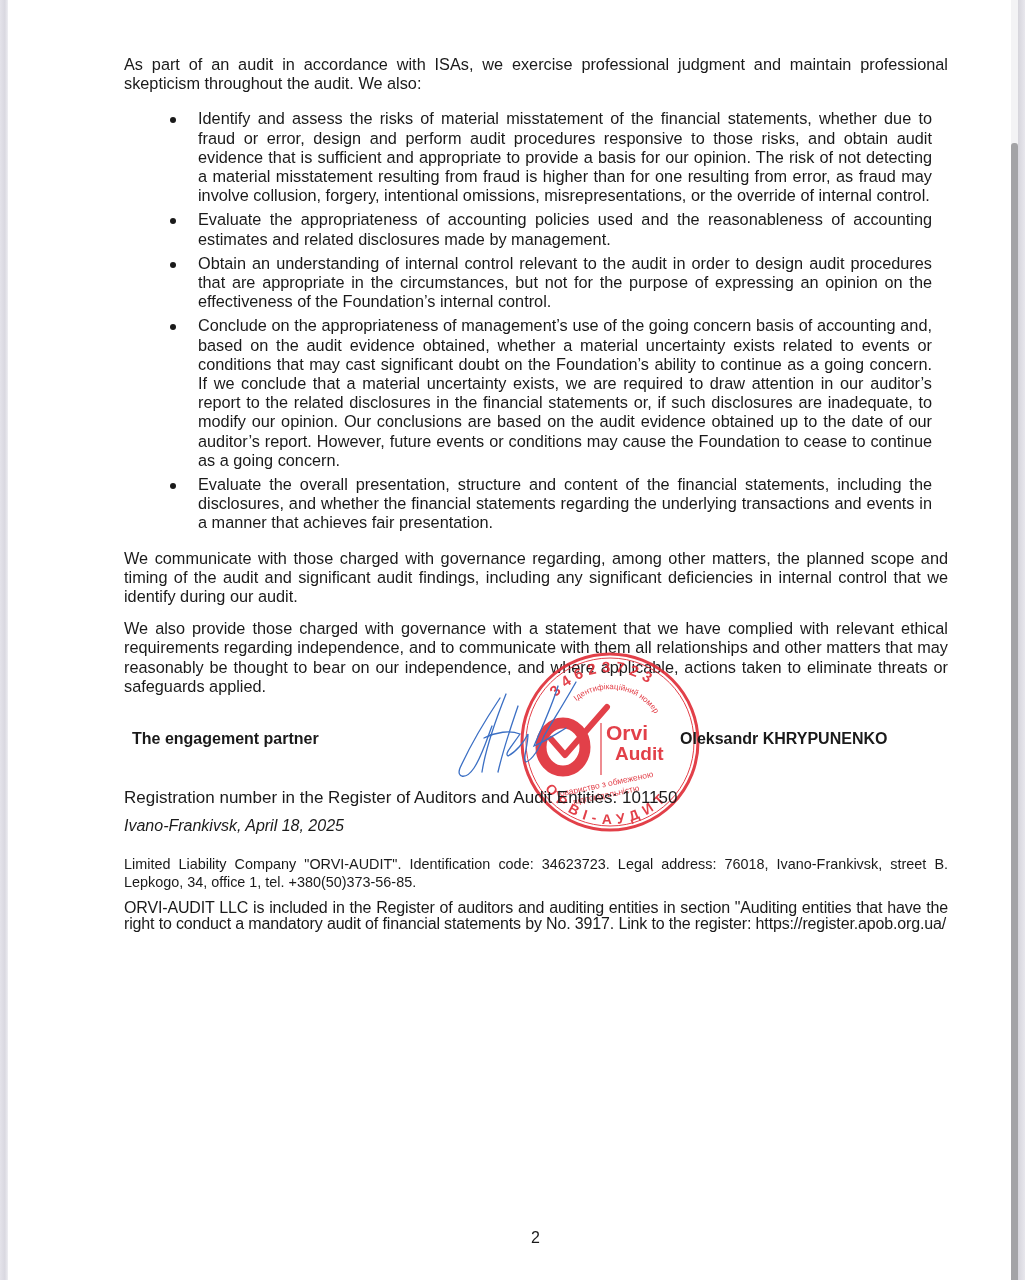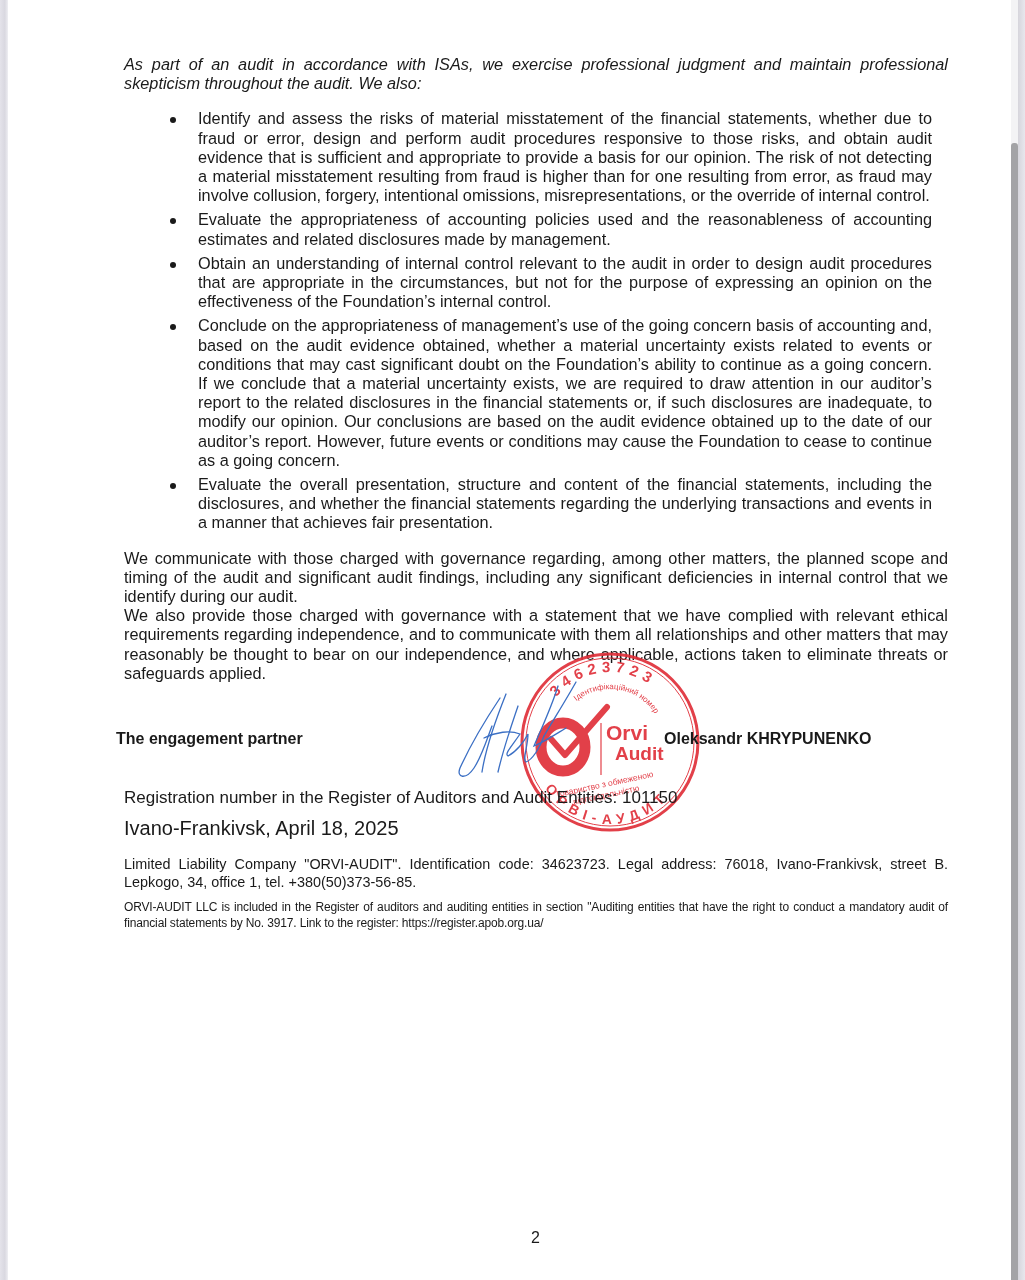--- a/index.html
+++ b/index.html
@@ -23,47 +23,47 @@
     }
     .scroll-thumb {
       position: absolute; left: 1011px; top: 143px; width: 7px; height: 1137px;
       background: #a3a3a6; border-radius: 3px 3px 0 0;
     }
     .page {
       position: absolute; left: 124px; top: 55px; width: 824px;
       font-size: 16.3px; line-height: 19.2px;
     }
     p { margin: 0; text-align: justify; }
-    .intro { margin-bottom: 10px; font-style: italic; }
+    .intro { margin-bottom: 10px; }
     ul.bullets { list-style: none; margin: 16px; padding: 0; }
     ul.bullets li { position: relative; padding-left: 58px; margin-bottom: 5px; text-align: justify; }
     ul.bullets li .dot {
       position: absolute; left: 30px; top: 8px; width: 6px; height: 6px;
       border-radius: 50%; background: #1a1a1a;
     }
-    .para { margin-top: 0; }
+    .para { margin-top: 13px; }
     .sig-row {
-      position: absolute; left: 116px; top: 730px; width: 824px; height: 22px;
+      position: absolute; left: 132px; top: 730px; width: 824px; height: 22px;
       font-weight: bold; font-size: 16px;
     }
     .sig-row .role { position: absolute; left: 0; top: 0; }
     .sig-row .name { position: absolute; left: 532px; top: 0; z-index: 3; margin-left: 16px; }
     .reg {
       position: absolute; left: 124px; top: 788px; font-size: 17px; z-index: 3;
     }
     .city {
-      position: absolute; left: 124px; top: 817px; font-size: 20px;
+      position: absolute; left: 124px; top: 817px; font-size: 16px; font-style: italic;
     }
     .footer1 {
       position: absolute; left: 124px; top: 855px; width: 824px;
       font-size: 14.4px; line-height: 18px; text-align: justify;
     }
     .footer2 {
       position: absolute; left: 124px; top: 900px; width: 824px;
-      font-size: 12px; line-height: 15.5px; letter-spacing: -0.15px;
+      font-size: 16px; line-height: 15.5px; letter-spacing: -0.15px;
     }
     .pagenum {
       position: absolute; left: 0; width: 1071px; top: 1229px;
       text-align: center; font-size: 16px;
     }
     .stamp { position: absolute; left: 515px; top: 647px; width: 190px; height: 190px; z-index: 2; opacity: 0.92; }
     .signature { position: absolute; left: 448px; top: 676px; width: 140px; height: 110px; z-index: 4; }
   </style>
 </head>
 <body>

